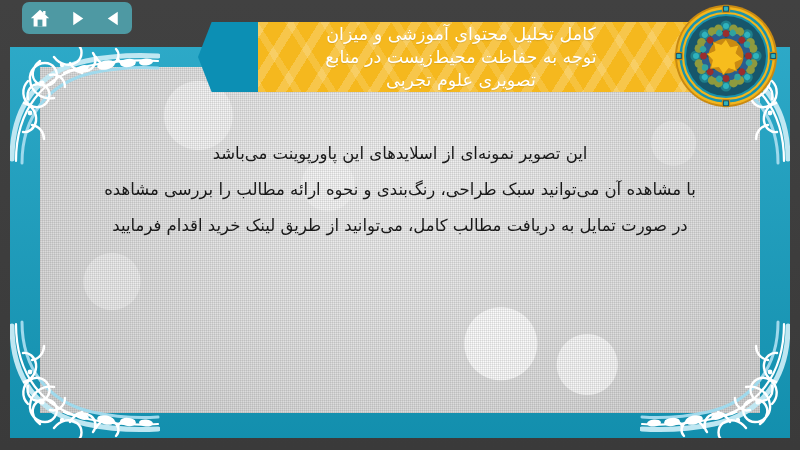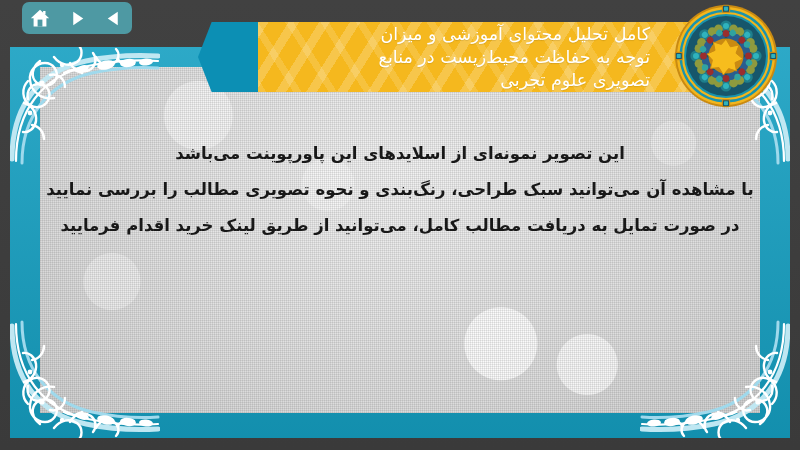--- a/index.html
+++ b/index.html
@@ -100,21 +100,21 @@
       repeating-linear-gradient(-58deg, rgba(255,255,255,.20) 0 9px, rgba(255,255,255,0) 9px 26px),
       repeating-linear-gradient(58deg, rgba(255,255,255,.14) 0 7px, rgba(255,255,255,0) 7px 30px);
   }
   .banner-title {
     position: relative;
     z-index: 2;
     display: block;
     color: #ffffff;
     font-size: 17.5px;
     line-height: 23px;
-    text-align: right;
+    text-align: center;
     padding: 1px 96px 0 14px;
     white-space: pre-line;
     direction: rtl;
     text-shadow: 0 1px 1px rgba(0,0,0,.10);
   }
 
   
   .banner-tab {
     position: absolute;
     left: 198px;
@@ -142,21 +142,20 @@
     position: absolute;
     left: 40px;
     right: 40px;
     top: 136px;
     z-index: 5;
     direction: rtl;
     text-align: center;
     color: #181818;
     font-size: 16.5px;
     line-height: 36px;
-    font-weight: bold;
   }
   .body-line { display: block; white-space: nowrap; }
 
   
   .navbar {
     position: absolute;
     left: 22px;
     top: 2px;
     width: 110px;
     height: 32px;
@@ -362,21 +361,21 @@
         <rect x="50" y="2.8" width="4" height="4" rx="0.8"></rect>
         <rect x="50" y="97.2" width="4" height="4" rx="0.8"></rect>
         <rect x="2.8" y="50" width="4" height="4" rx="0.8"></rect>
         <rect x="97.2" y="50" width="4" height="4" rx="0.8"></rect>
       </g>
     </svg>
   </div>
 
   <div class="body-text">
     <span class="body-line">این تصویر نمونه‌ای از اسلایدهای این پاورپوینت می‌باشد</span>
-    <span class="body-line">با مشاهده آن می‌توانید سبک طراحی، رنگ‌بندی و نحوه تصویری مطالب را بررسی نمایید</span>
+    <span class="body-line">با مشاهده آن می‌توانید سبک طراحی، رنگ‌بندی و نحوه ارائه مطالب را بررسی مشاهده</span>
     <span class="body-line">در صورت تمایل به دریافت مطالب کامل، می‌توانید از طریق لینک خرید اقدام فرمایید</span>
   </div>
 
   <div class="navbar">
     <div class="nav-btn">
       <svg width="17" height="17" viewBox="0 0 16 16" xmlns="http://www.w3.org/2000/svg">
         <path d="M12 1.6 L12 14.4 L2.6 8 Z" fill="#ffffff"></path>
       </svg>
     </div>
     <div class="nav-btn">

